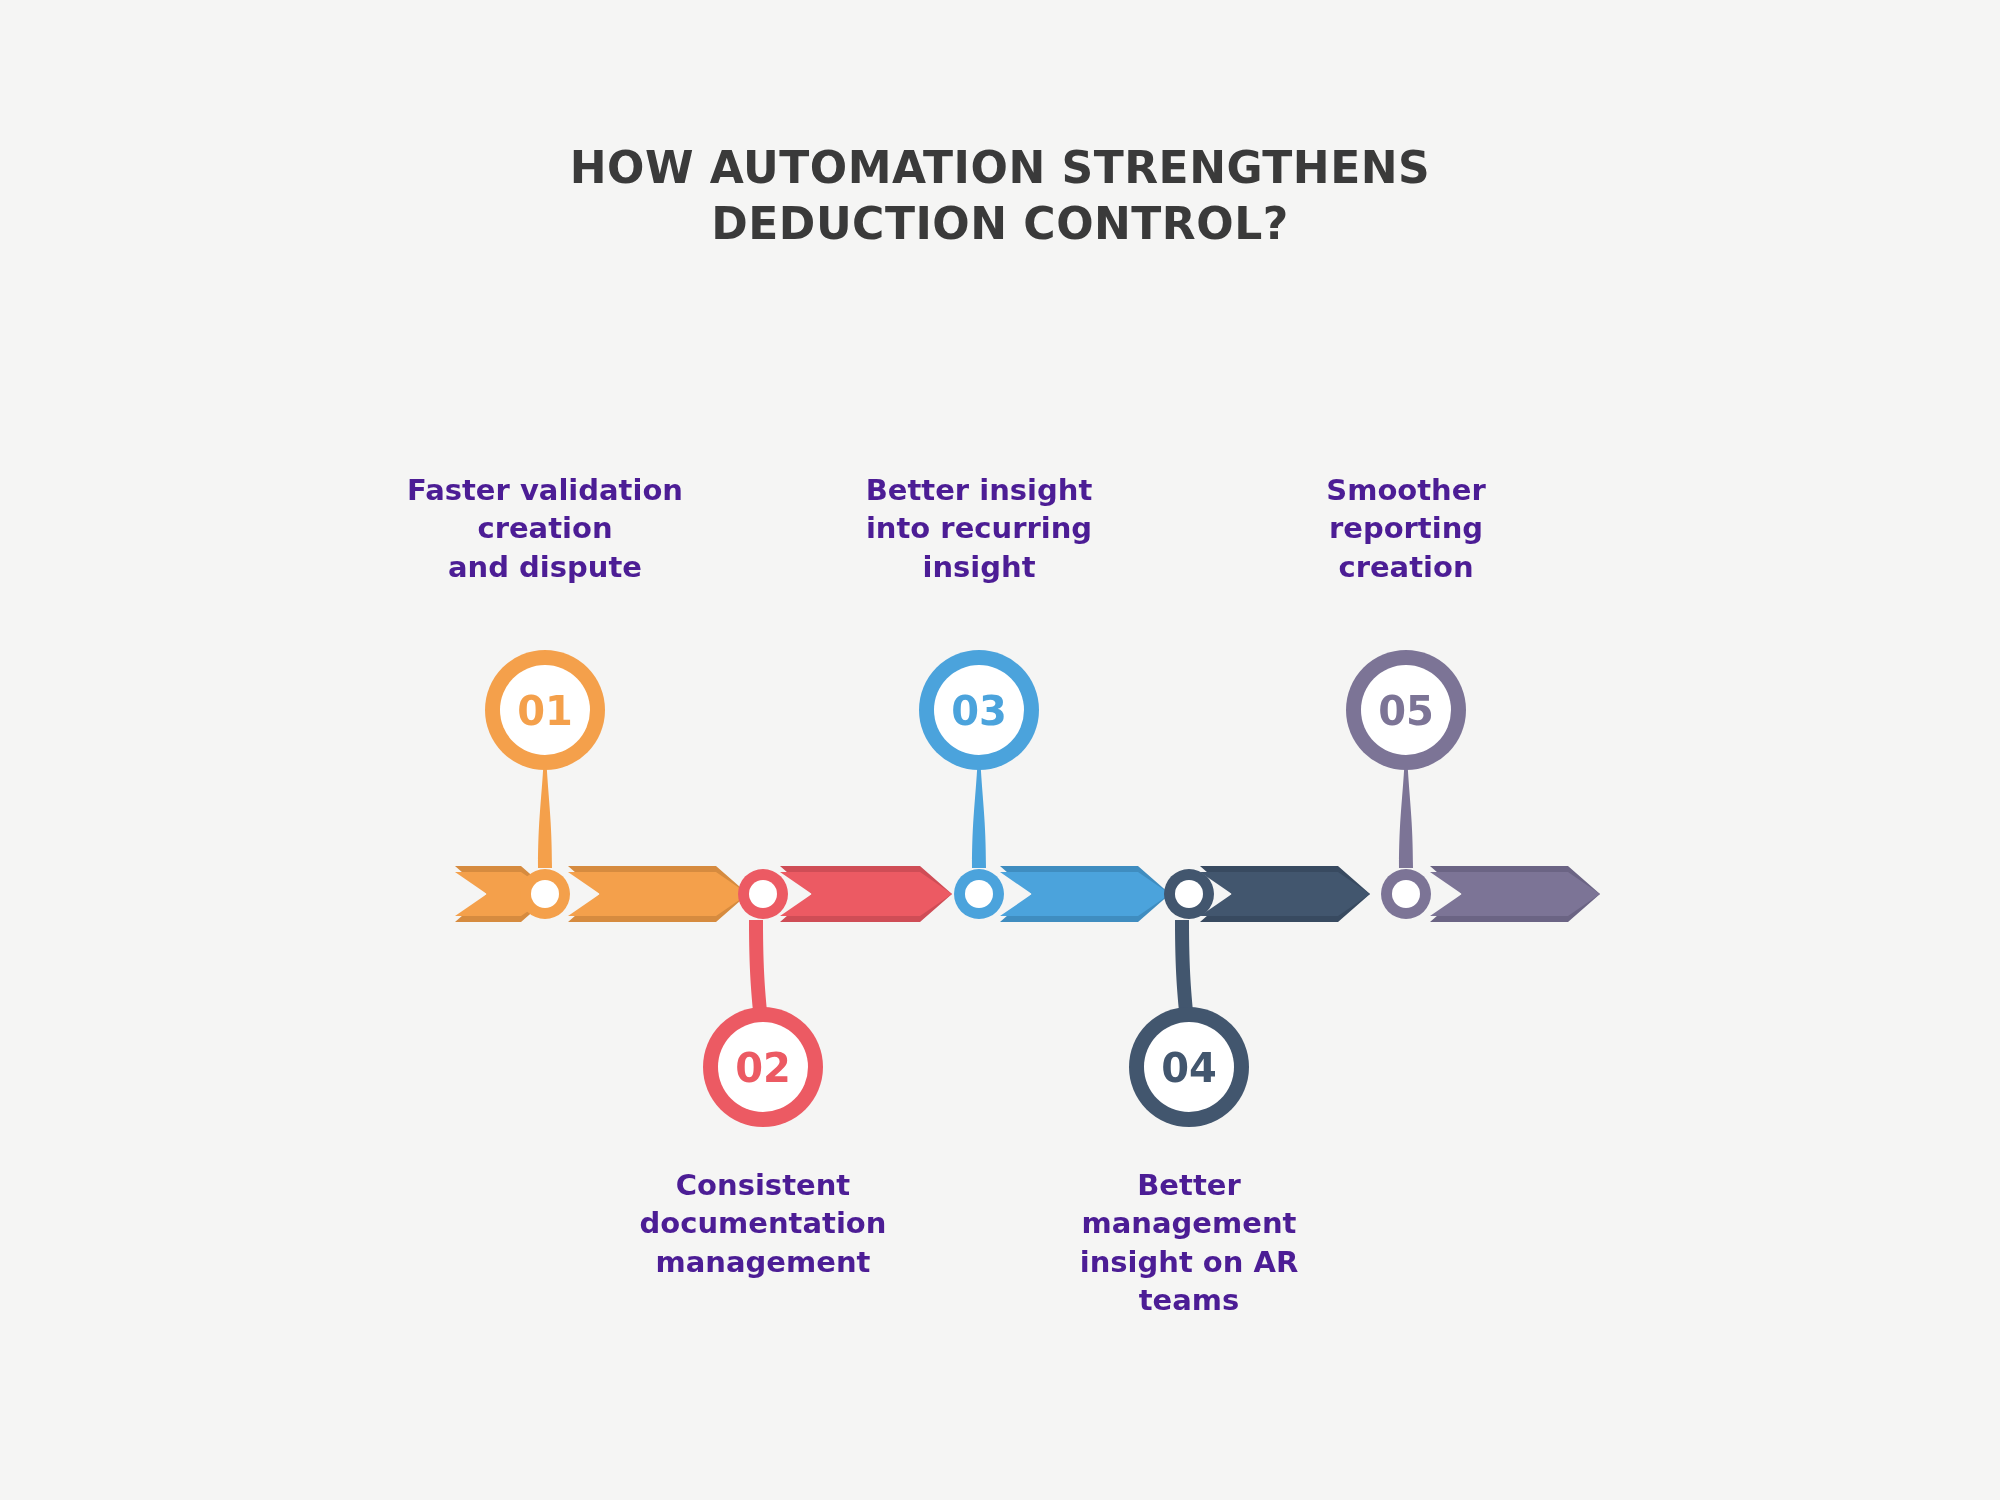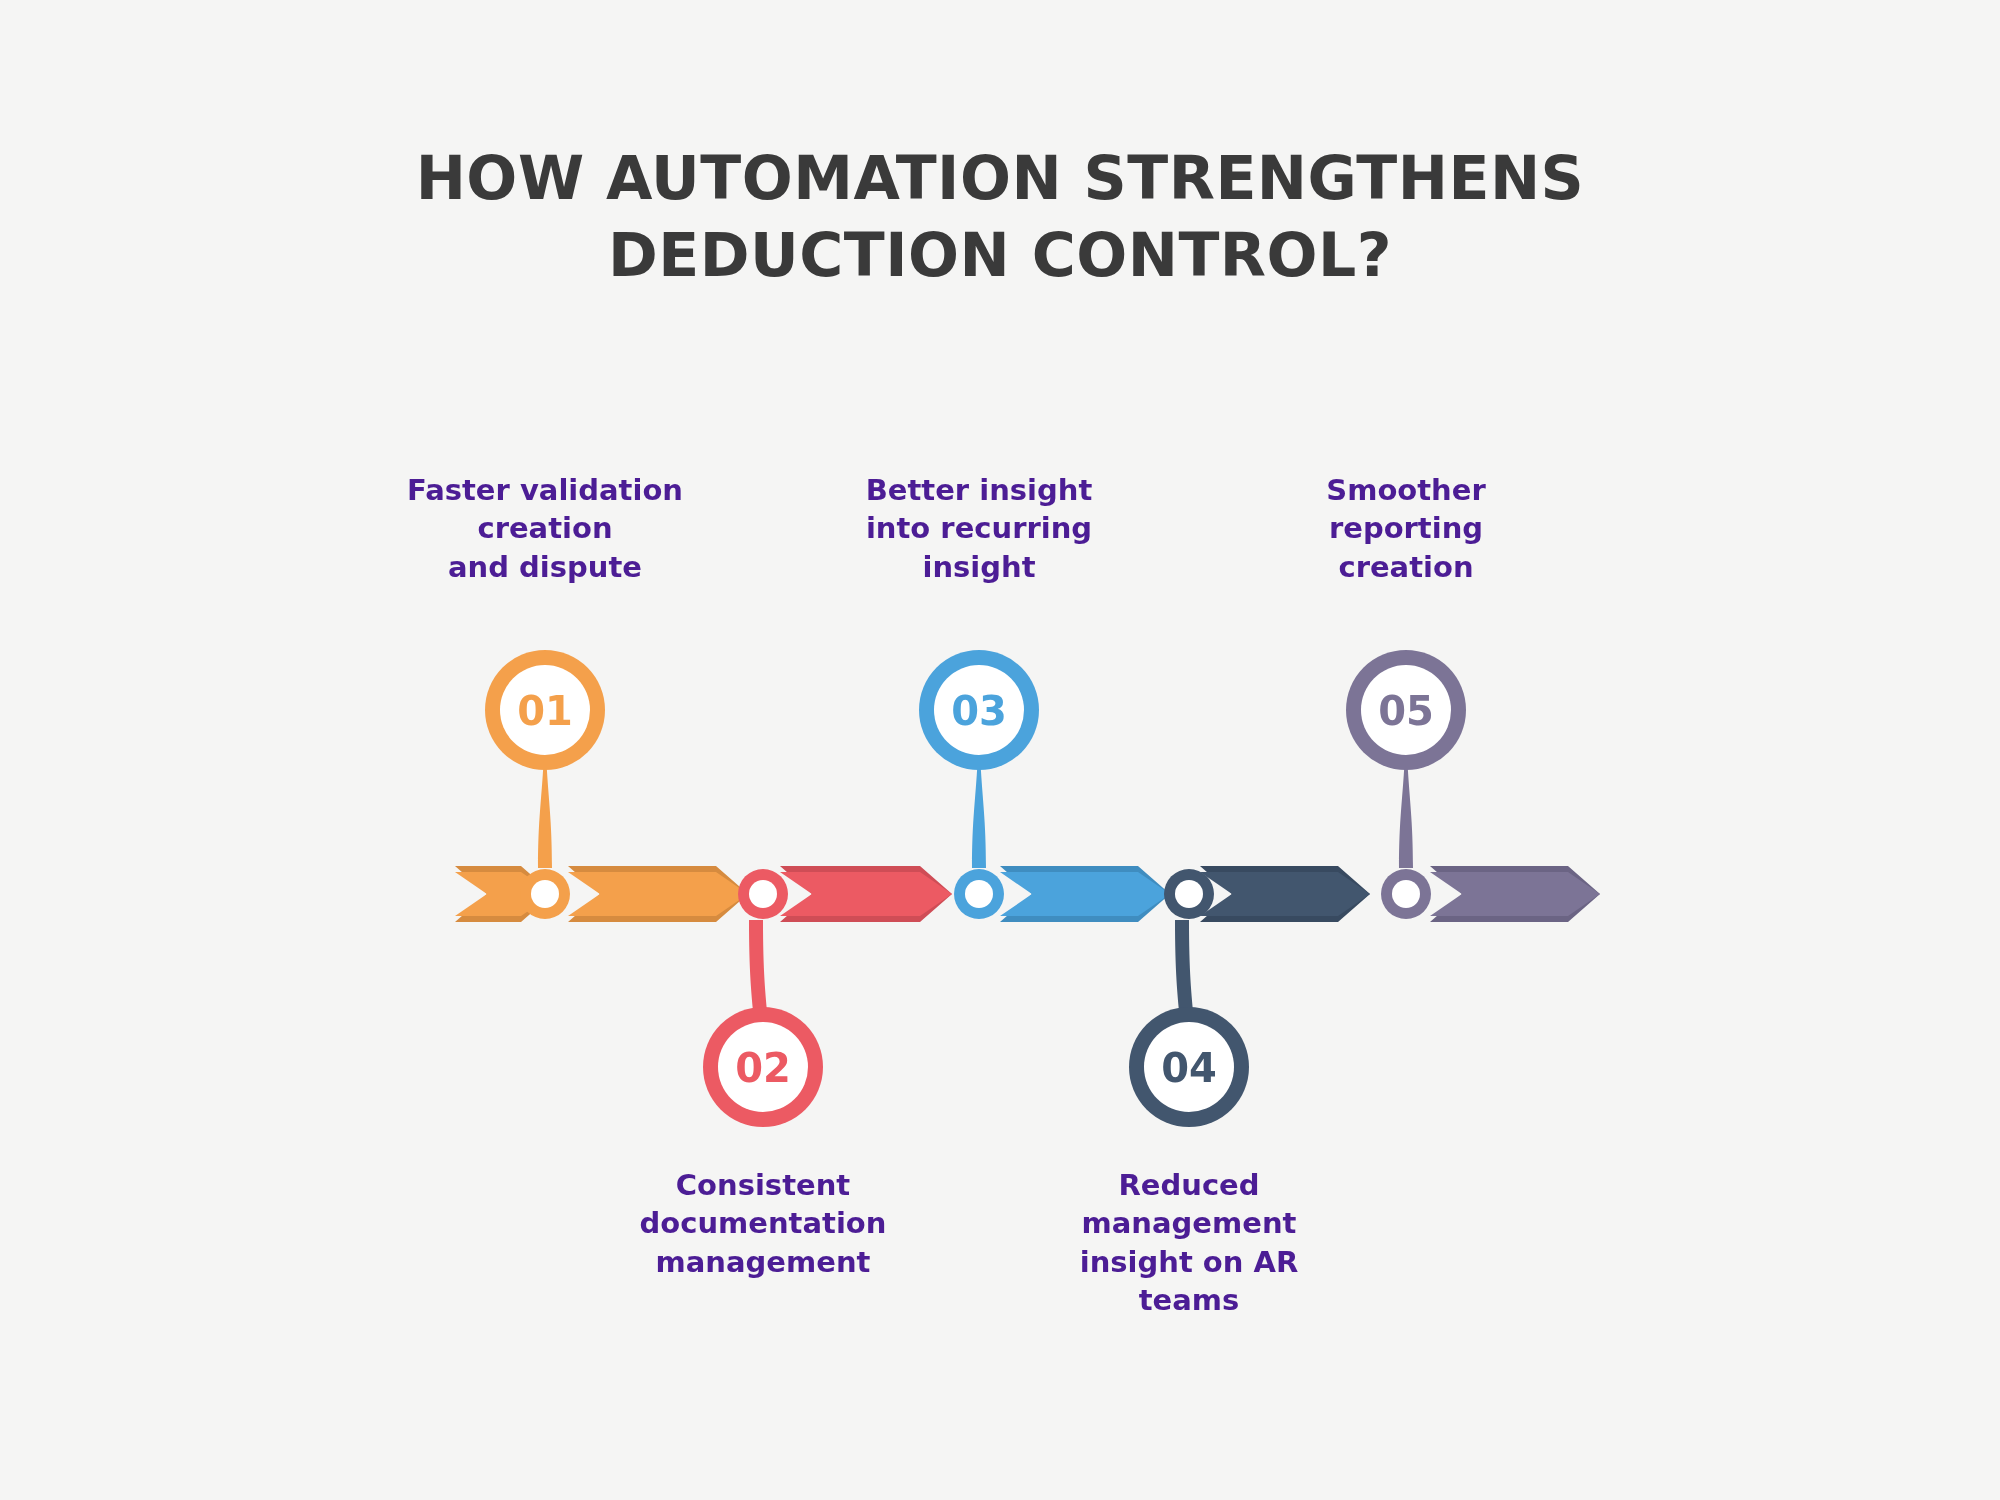--- a/index.html
+++ b/index.html
@@ -25,21 +25,21 @@
     left: 0;
     top: 140px;
     width: 2000px;
     text-align: center;
     pointer-events: none;
   }
   .title-line {
     display: block;
     font-family: "DejaVu Sans", "Liberation Sans", sans-serif;
     font-weight: 700;
-    font-size: 60px;
+    font-size: 44px;
     letter-spacing: 0.5px;
     line-height: 1.28;
     color: #3a3a3a;
     text-transform: uppercase;
   }
   .label {
     position: absolute;
     font-family: "DejaVu Sans", "Liberation Sans", sans-serif;
     font-weight: 700;
     font-size: 29px;
@@ -163,17 +163,17 @@
   <div>creation</div>
 </div>
 
 <div class="label label-bottom" style="left:613px; top:1166px; width:300px;">
   <div>Consistent</div>
   <div>documentation</div>
   <div>management</div>
 </div>
 
 <div class="label label-bottom" style="left:1049px; top:1166px; width:280px;">
-  <div>Reduced</div>
+  <div>Better</div>
   <div>management</div>
   <div>insight on AR</div>
   <div>teams</div>
 </div>
 
 </body></html>

